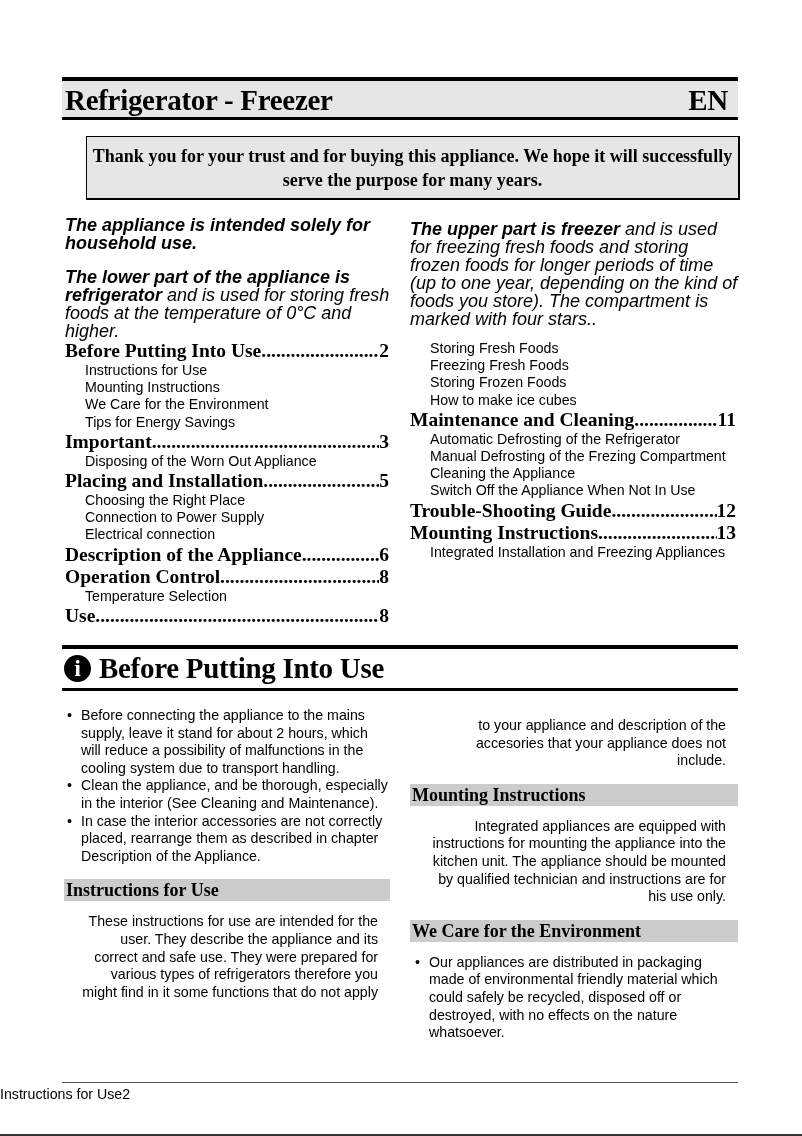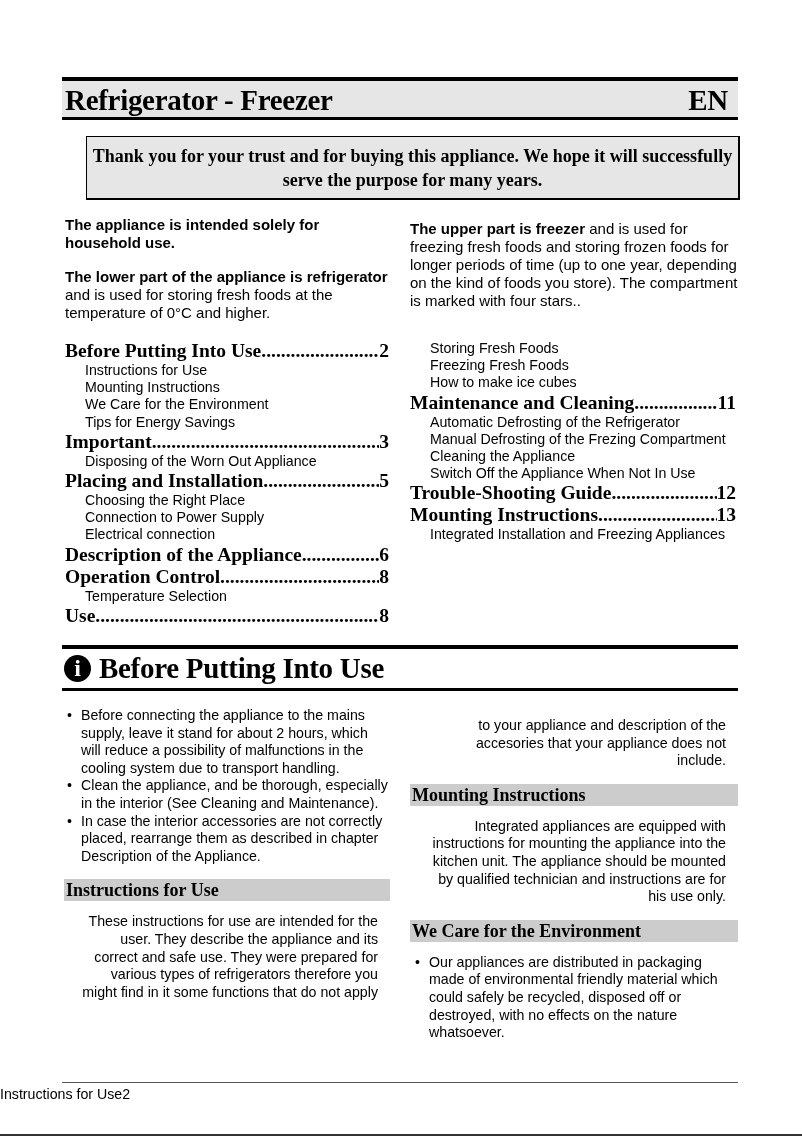--- a/index.html
+++ b/index.html
@@ -13,21 +13,21 @@
   }
   .title-bar .t { font-family: "Liberation Serif", serif; font-weight: bold; font-size: 29px; letter-spacing: -0.3px; }
 
   .thanks-box {
     position: absolute; left: 86px; top: 136px; width: 654px; height: 64px;
     background: #e6e6e6; border: 1px solid #000; border-right: 2px solid #000; border-bottom: 2px solid #000;
     display: flex; align-items: center; justify-content: center; text-align: center;
     font-family: "Liberation Serif", serif; font-weight: bold; font-size: 18px; line-height: 24px; padding: 0 4px;
   }
 
-  .intro { position: absolute; font-size: 15px; line-height: 18px; }
+  .intro { position: absolute; font-size: 18px; line-height: 18px; font-style: italic; }
   .intro p { margin-bottom: 16px; }
   .intro b { font-weight: bold; }
 
   .toc { position: absolute; }
   .toc .h {
     font-family: "Liberation Serif", serif; font-weight: bold; font-size: 19.5px; line-height: 22px;
     display: flex; white-space: nowrap; overflow: hidden;
   }
   .toc .h .lbl { flex: 0 0 auto; }
   .toc .h .dots { flex: 1 1 auto; overflow: hidden; white-space: nowrap; }
@@ -118,20 +118,21 @@
   <div class="h">
       <span class="lbl">Use</span>
       <span class="dots"></span>
       <span class="pg">8</span>
     </div>
 </div>
 
 <div class="toc" style="left:410px; top:340px; width:326px;">
   <div class="s">Storing Fresh Foods</div>
   <div class="s">Freezing Fresh Foods</div>
+  <div class="s">Storing Frozen Foods</div>
   <div class="s">How to make ice cubes</div>
   <div class="h">
       <span class="lbl">Maintenance and Cleaning </span>
       <span class="dots"></span>
       <span class="pg">11</span>
     </div>
   <div class="s">Automatic Defrosting of the Refrigerator</div>
   <div class="s">Manual Defrosting of the Frezing Compartment</div>
   <div class="s">Cleaning the Appliance</div>
   <div class="s">Switch Off the Appliance When Not In Use</div>

